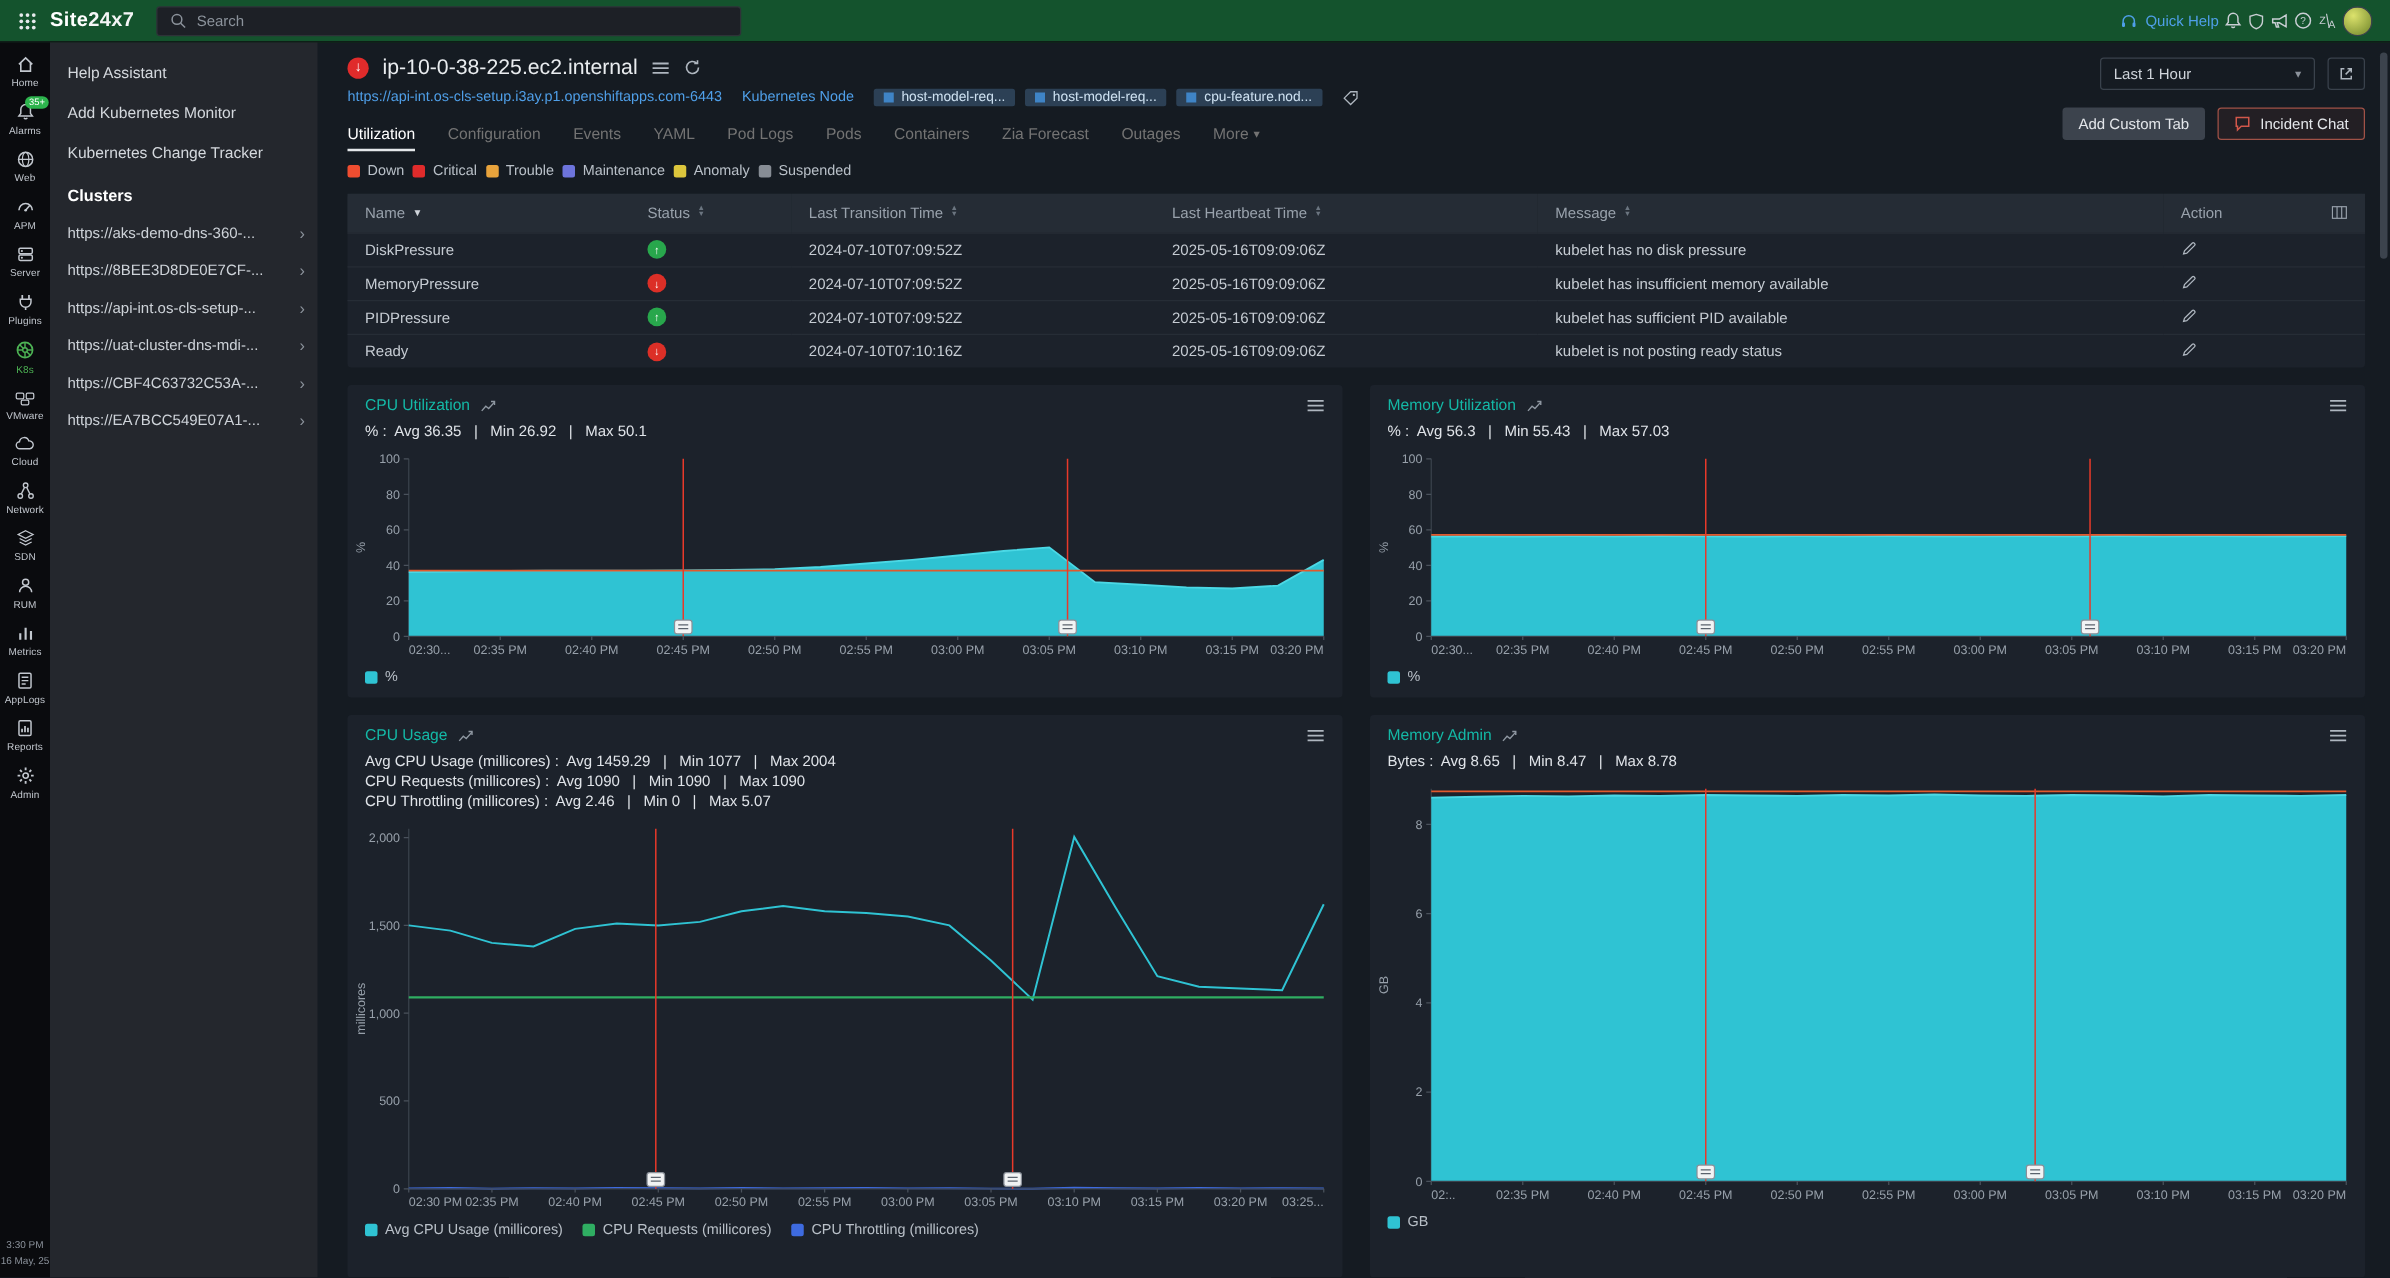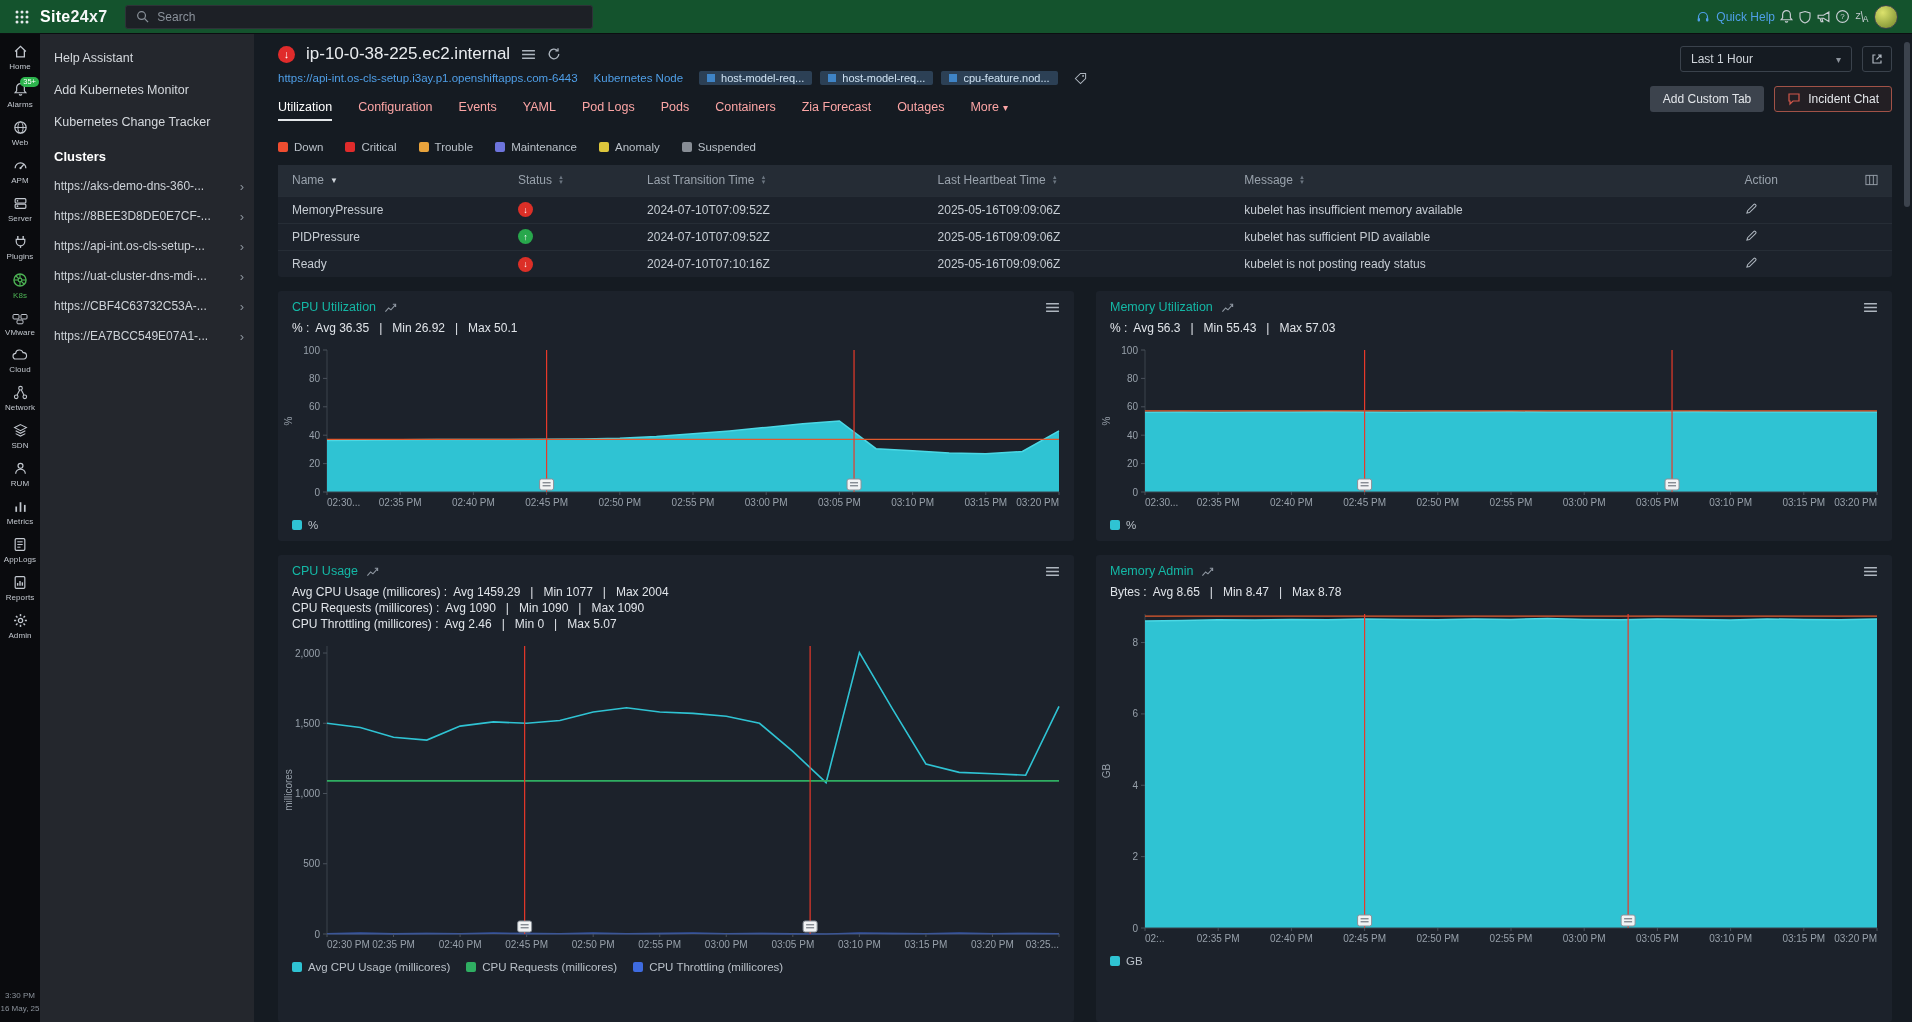--- a/index.html
+++ b/index.html
@@ -40,25 +40,25 @@
 .row1{display:flex;align-items:center;gap:11px}
 .status-bub{width:17px;height:17px;border-radius:50%;background:#e02b2b;color:#fff;display:flex;align-items:center;justify-content:center;font-size:11px;font-weight:bold}
 .mon-title{font-size:17px;font-weight:normal;color:#e9ecef}
 .hicon{color:#aeb6bf;display:flex;cursor:pointer}
 .row2{display:flex;align-items:center;gap:16px;margin-top:7px}
 .url,.type{color:#4f9fe8;font-size:11.5px;text-decoration:none;cursor:pointer}
 .tags{display:flex;gap:8px;align-items:center}
 .tag{display:inline-flex;align-items:center;gap:6px;background:#2c4055;color:#cfe2f2;font-size:11px;padding:1px 8px;border-radius:2px;cursor:pointer}
 .tag .sq{width:8px;height:8px;background:#3f84c6;display:inline-block}
 .tabs{display:flex;gap:26px;margin-top:15px;align-items:center}
-.tab{color:#fca5a5;font-size:12.5px;cursor:pointer;position:relative;padding-bottom:7px;display:flex;gap:4px;align-items:center}
+.tab{color:#737373;font-size:12.5px;cursor:pointer;position:relative;padding-bottom:7px;display:flex;gap:4px;align-items:center}
 .tab.active{color:#ffffff}
 .tab.active::after{content:"";position:absolute;left:0;right:0;bottom:0;height:2px;background:#e4e7ea}
 .tab .caret{font-size:10px}
-.legend-row{display:flex;gap:22px;margin-top:20px;align-items:center}
+.legend-row{display:flex;gap:7px;margin-top:10px;align-items:center}
 .lg-item{display:flex;gap:6px;align-items:center;font-size:11.5px;color:#b9c0c8}
 .lg-sq{width:10px;height:10px;border-radius:2px;flex:0 0 auto}
 .mh-right{display:flex;flex-direction:column;align-items:flex-end;gap:14px;padding-top:2px}
 .r1,.r2{display:flex;gap:10px;align-items:center}
 .time-select{display:flex;align-items:center;justify-content:space-between;border:1px solid #3a424c;border-radius:3px;height:26px;width:172px;padding:0 10px;color:#cfd4da;font-size:12px;cursor:pointer}
 .time-select .caret{color:#8b929b;font-size:10px}
 .iconbtn{width:30px;height:26px;border:1px solid #3a424c;border-radius:3px;display:flex;align-items:center;justify-content:center;color:#aeb6bf;cursor:pointer}
 .btn-dark{background:#3c434d;color:#e3e6ea;border:0;border-radius:3px;height:26px;padding:0 13px;font-size:12px;cursor:pointer;font-family:inherit}
 .btn-incident{display:flex;gap:7px;align-items:center;height:26px;padding:0 12px;border:1px solid #a15247;border-radius:3px;color:#e3e6ea;background:rgba(170,70,55,.10);font-size:12px;cursor:pointer;font-family:inherit}
 .btn-incident .icn{color:#d2574a}
@@ -589,20 +589,32 @@
                         <line x1="5" y1="1" x2="5" y2="11" stroke="currentColor"></line>
                         <line x1="9" y1="1" x2="9" y2="11" stroke="currentColor"></line>
                       </svg>
                     </span>
                   </div>
                 </th>
               </tr>
             </thead>
           <tbody>
               <tr>
+                <td class="cond-name">DiskPressure</td>
+                <td><span class="st up">↑</span></td>
+                <td>2024-07-10T07:09:52Z</td>
+                <td>2025-05-16T09:09:06Z</td>
+                <td>kubelet has no disk pressure</td>
+                <td><span class="act-pencil">
+                    <svg width="13" height="13" viewBox="0 0 14 14">
+                      <path d="M2 12 L2.8 9.4 L9.6 2.6 a1 1 0 0 1 1.4 0 l.6.6 a1 1 0 0 1 0 1.4 L4.8 11.4 Z" fill="none" stroke="currentColor" stroke-width="1.1"></path>
+                    </svg>
+                  </span></td>
+              </tr>
+              <tr>
                 <td class="cond-name">MemoryPressure</td>
                 <td><span class="st down">↓</span></td>
                 <td>2024-07-10T07:09:52Z</td>
                 <td>2025-05-16T09:09:06Z</td>
                 <td>kubelet has insufficient memory available</td>
                 <td><span class="act-pencil">
                     <svg width="13" height="13" viewBox="0 0 14 14">
                       <path d="M2 12 L2.8 9.4 L9.6 2.6 a1 1 0 0 1 1.4 0 l.6.6 a1 1 0 0 1 0 1.4 L4.8 11.4 Z" fill="none" stroke="currentColor" stroke-width="1.1"></path>
                     </svg>
                   </span></td>

